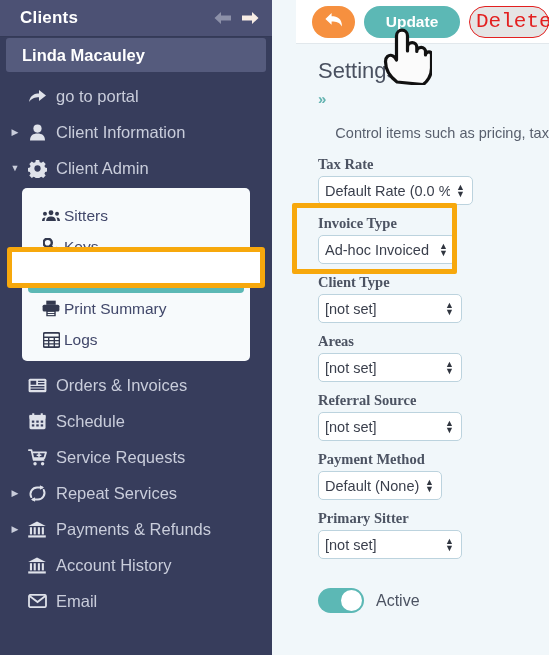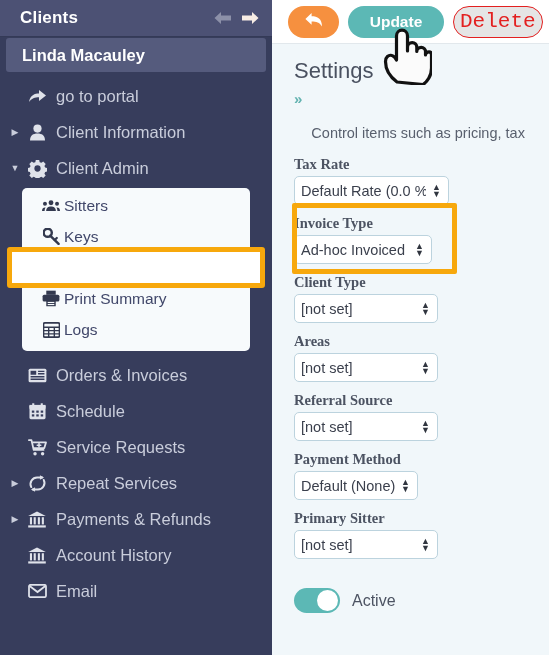--- a/index.html
+++ b/index.html
@@ -7,20 +7,21 @@
     margin: 0; padding: 0;
     width: 549px; height: 655px;
     font-family: "Liberation Sans", sans-serif;
     overflow: hidden;
   }
   .app {
     position: relative;
     width: 549px; height: 655px;
     display: flex;
     background: #f1f7fa;
+    gap: 24px;
   }
 
   
   .sidebar {
     width: 272px;
     height: 655px;
     background: #373d5c;
     flex: 0 0 272px;
     position: relative;
     overflow: hidden;
@@ -81,21 +82,21 @@
     display: flex; align-items: center; justify-content: center;
     color: #d7dae4;
   }
   .sb-label { padding-left: 4px; }
 
   
   .submenu {
     background: #f7fafc;
     border-radius: 5px;
     margin: 2px 22px 6px 22px;
-    padding: 2px 0 6px 0;
+    padding: 12px 0 6px 0;
   }
   .sub-item {
     display: flex;
     align-items: center;
     height: 31px;
     margin: 0 6px;
     border-radius: 4px;
     color: #41476a;
     font-size: 15.5px;
     padding-left: 10px;

